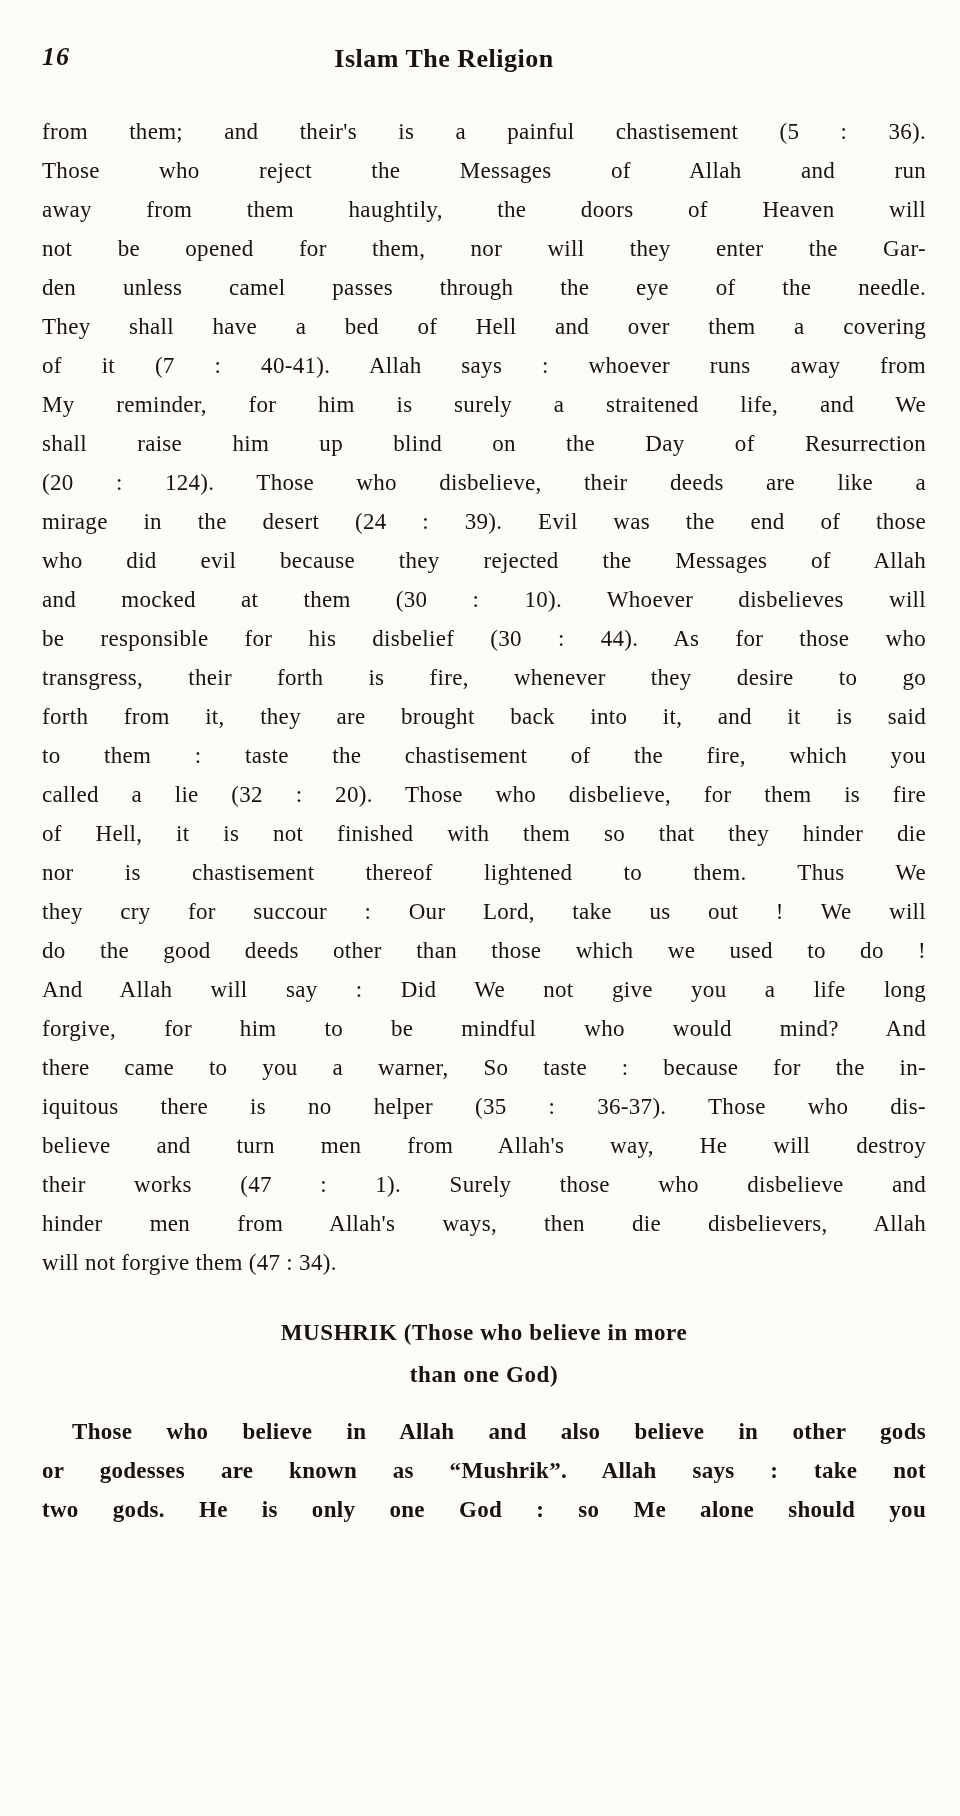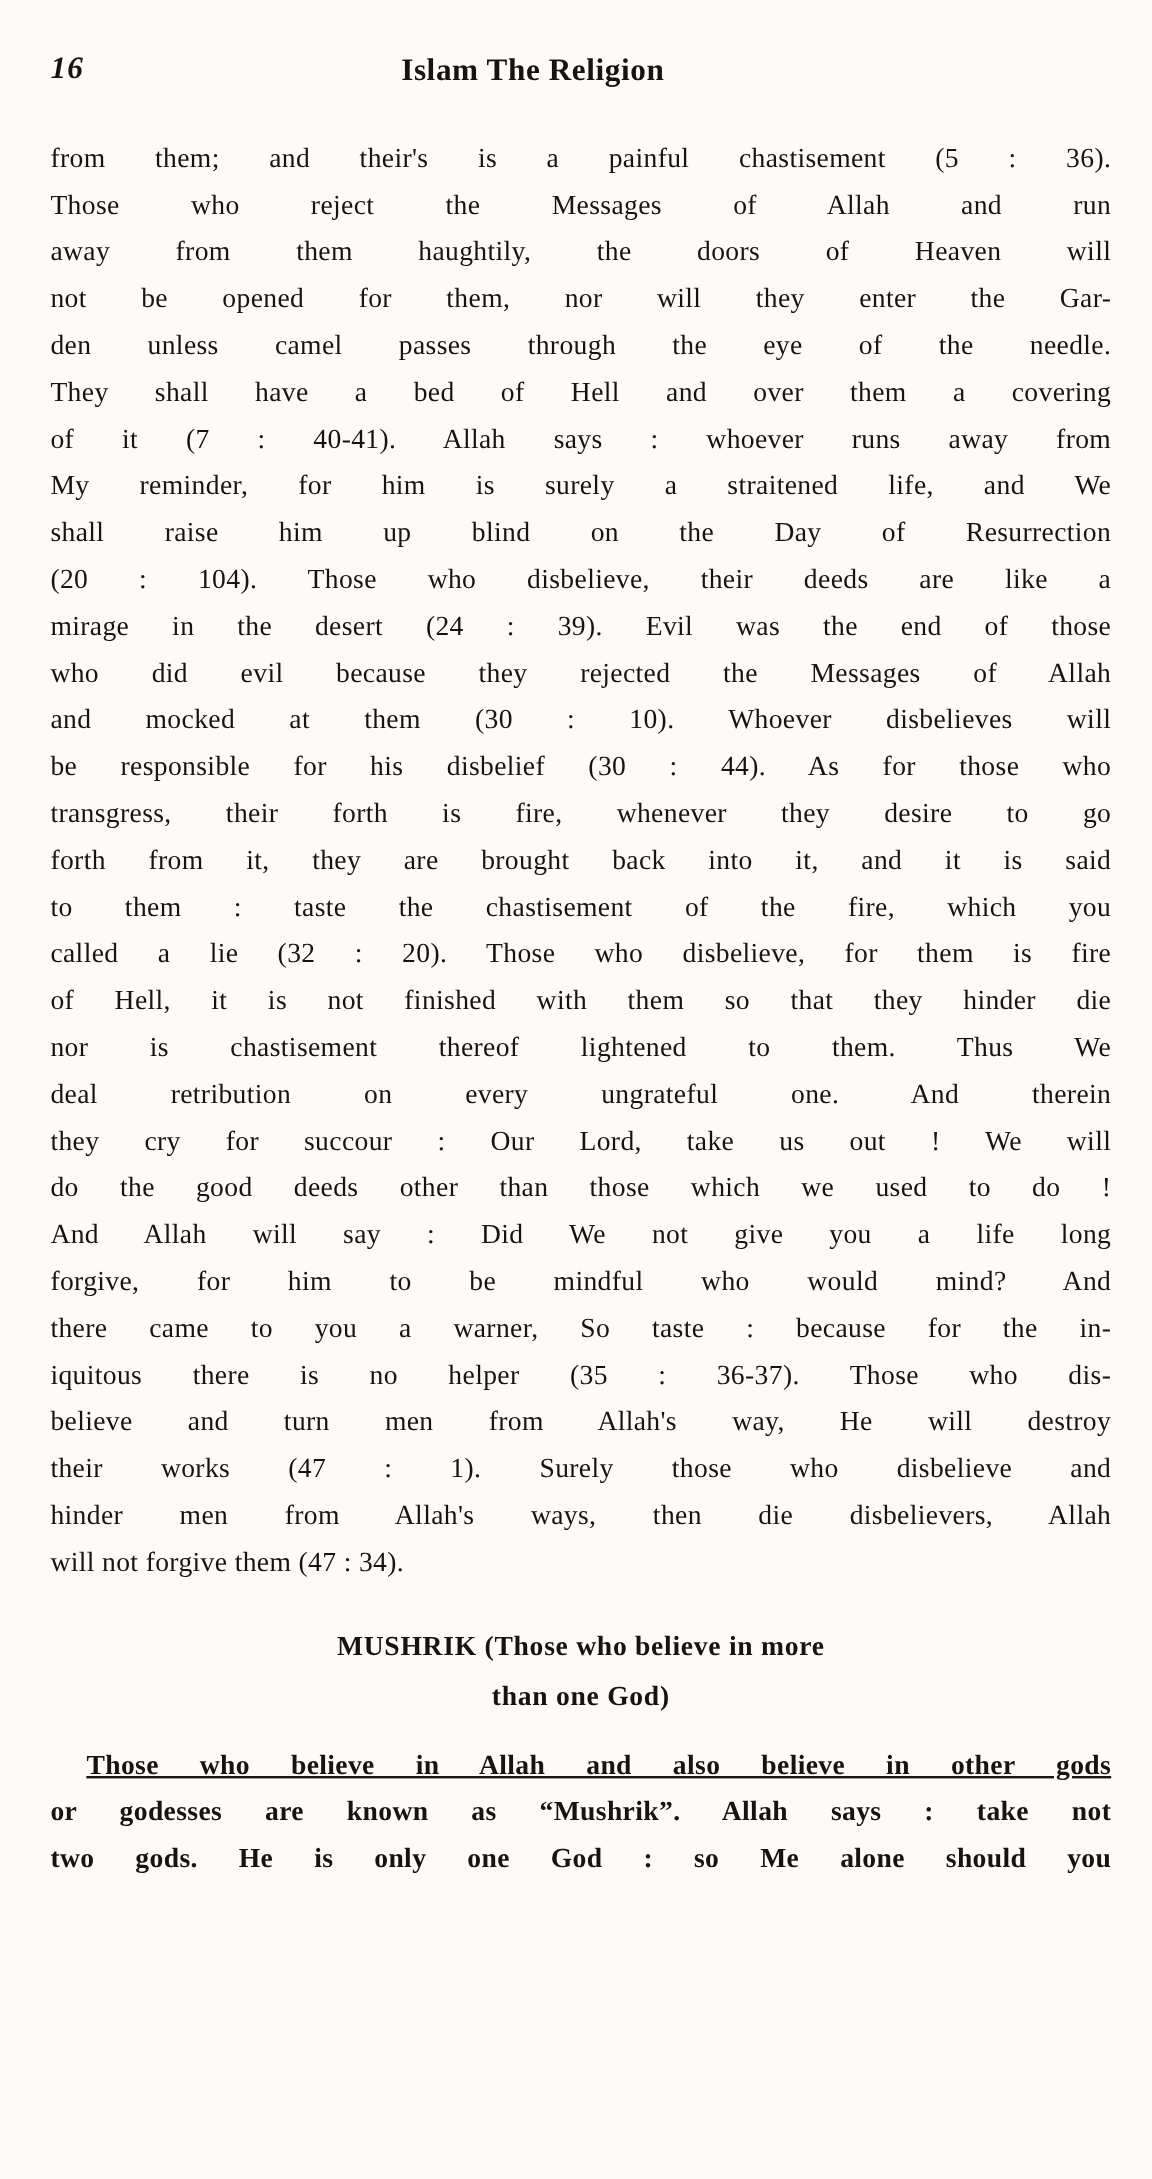--- a/index.html
+++ b/index.html
@@ -52,21 +52,20 @@
     white-space: normal;
   }
   .para.end-left .line:last-child {
     text-align-last: left;
   }
   .para.continued .line:last-child {
     text-align-last: justify;
   }
   .para.indent-first .line:first-child {
     text-indent: 30px;
-    text-decoration: underline;
   }
   .para.heavy .line {
     font-weight: 600;
   }
   .section-heading {
     margin-top: 30px;
     margin-bottom: 16px;
   }
   .section-heading .line {
     text-align: center;
@@ -89,32 +88,31 @@
   <div class="para end-left">
       <div class="line">from them; and their's is a painful chastisement (5 : 36).</div>
       <div class="line">Those who reject the Messages of Allah and run</div>
       <div class="line">away from them haughtily, the doors of Heaven will</div>
       <div class="line">not be opened for them, nor will they enter the Gar-</div>
       <div class="line">den unless camel passes through the eye of the needle.</div>
       <div class="line">They shall have a bed of Hell and over them a covering</div>
       <div class="line">of it (7 : 40-41).  Allah says : whoever runs away from</div>
       <div class="line">My reminder, for him is surely a straitened life, and We</div>
       <div class="line">shall raise him up blind on the Day of Resurrection</div>
-      <div class="line">(20 : 104).  Those who disbelieve, their deeds are like a</div>
+      <div class="line">(20 : 124).  Those who disbelieve, their deeds are like a</div>
       <div class="line">mirage in the desert (24 : 39).  Evil was the end of those</div>
       <div class="line">who did evil because they rejected the Messages of Allah</div>
       <div class="line">and mocked at them (30 : 10).  Whoever disbelieves will</div>
       <div class="line">be responsible for his disbelief (30 : 44).  As for those who</div>
       <div class="line">transgress, their forth is fire, whenever they desire to go</div>
       <div class="line">forth from it, they are brought back into it, and it is said</div>
       <div class="line">to them : taste the chastisement of the fire, which you</div>
       <div class="line">called a lie (32 : 20). Those who disbelieve, for them is fire</div>
       <div class="line">of Hell, it is not finished with them so that they hinder die</div>
       <div class="line">nor is chastisement thereof lightened to them.  Thus We</div>
-      <div class="line">deal retribution on every ungrateful one.  And therein</div>
       <div class="line">they cry for succour : Our Lord, take us out !  We will</div>
       <div class="line">do the good deeds other than those which we used to do !</div>
       <div class="line">And Allah will say : Did We not give you a life long</div>
       <div class="line">forgive, for him to be mindful who would mind?  And</div>
       <div class="line">there came to you a warner, So taste : because for the in-</div>
       <div class="line">iquitous there is no helper (35 : 36-37).  Those who dis-</div>
       <div class="line">believe and turn men from Allah's way, He will destroy</div>
       <div class="line">their works (47 : 1).  Surely those who disbelieve and</div>
       <div class="line">hinder men from Allah's ways, then die disbelievers, Allah</div>
       <div class="line">will not forgive them (47 : 34).</div>

